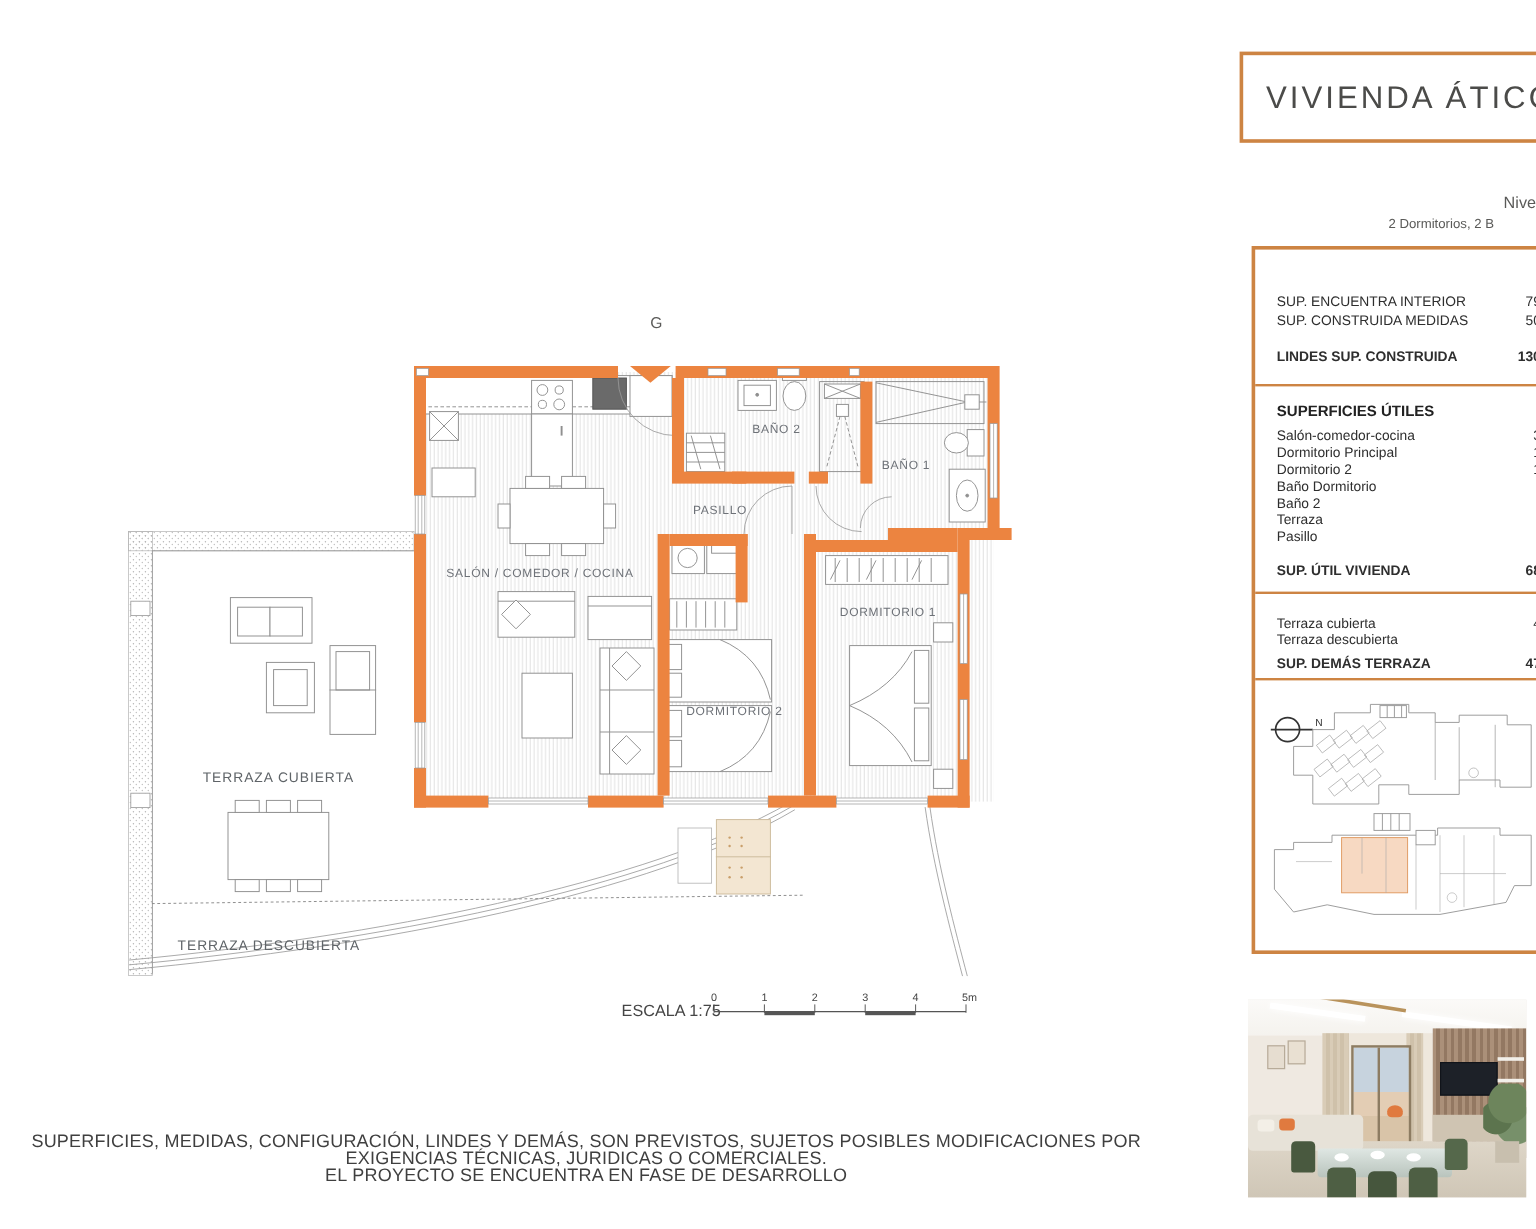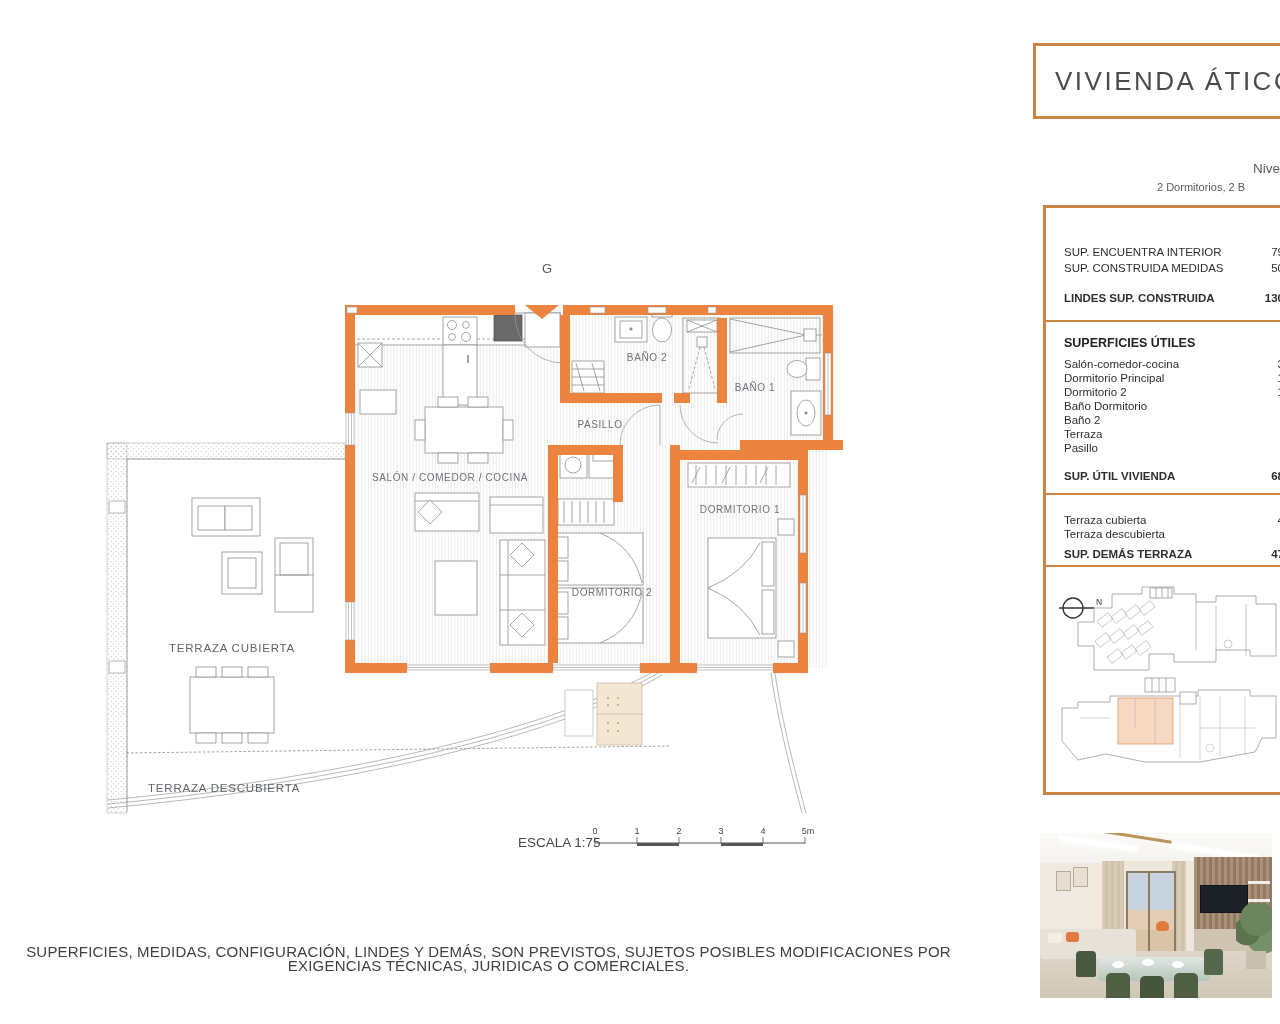--- a/index.html
+++ b/index.html
@@ -450,13 +450,14 @@
   <div class="ph" style="left:66px;top:140px;width:24px;height:25px;background:#4e5f44;border-radius:5px 5px 0 0;"></div>
   <div class="ph" style="left:100px;top:143px;width:24px;height:22px;background:#46563d;border-radius:5px 5px 0 0;"></div>
   <div class="ph" style="left:134px;top:140px;width:24px;height:25px;background:#4e5f44;border-radius:5px 5px 0 0;"></div>
   <div class="ph" style="left:164px;top:116px;width:19px;height:26px;background:#55684b;border-radius:4px 4px 2px 2px;"></div>
   <div class="ph" style="left:196px;top:70px;width:36px;height:52px;background:radial-gradient(circle at 60% 30%,#6d855c 0 40%,transparent 42%),radial-gradient(circle at 30% 55%,#5c744e 0 35%,transparent 37%),radial-gradient(circle at 75% 65%,#77906a 0 38%,transparent 40%);"></div>
   <div class="ph" style="left:206px;top:118px;width:20px;height:18px;background:#c8bfae;"></div>
 </div>
 
 <div class="abs disc">
   <div>SUPERFICIES, MEDIDAS, CONFIGURACIÓN, LINDES Y DEMÁS, SON PREVISTOS, SUJETOS POSIBLES MODIFICACIONES POR EXIGENCIAS TÉCNICAS, JURIDICAS O COMERCIALES.</div>
+  <div>EL PROYECTO SE ENCUENTRA EN FASE DE DESARROLLO</div>
 </div>
 
 </body></html>

